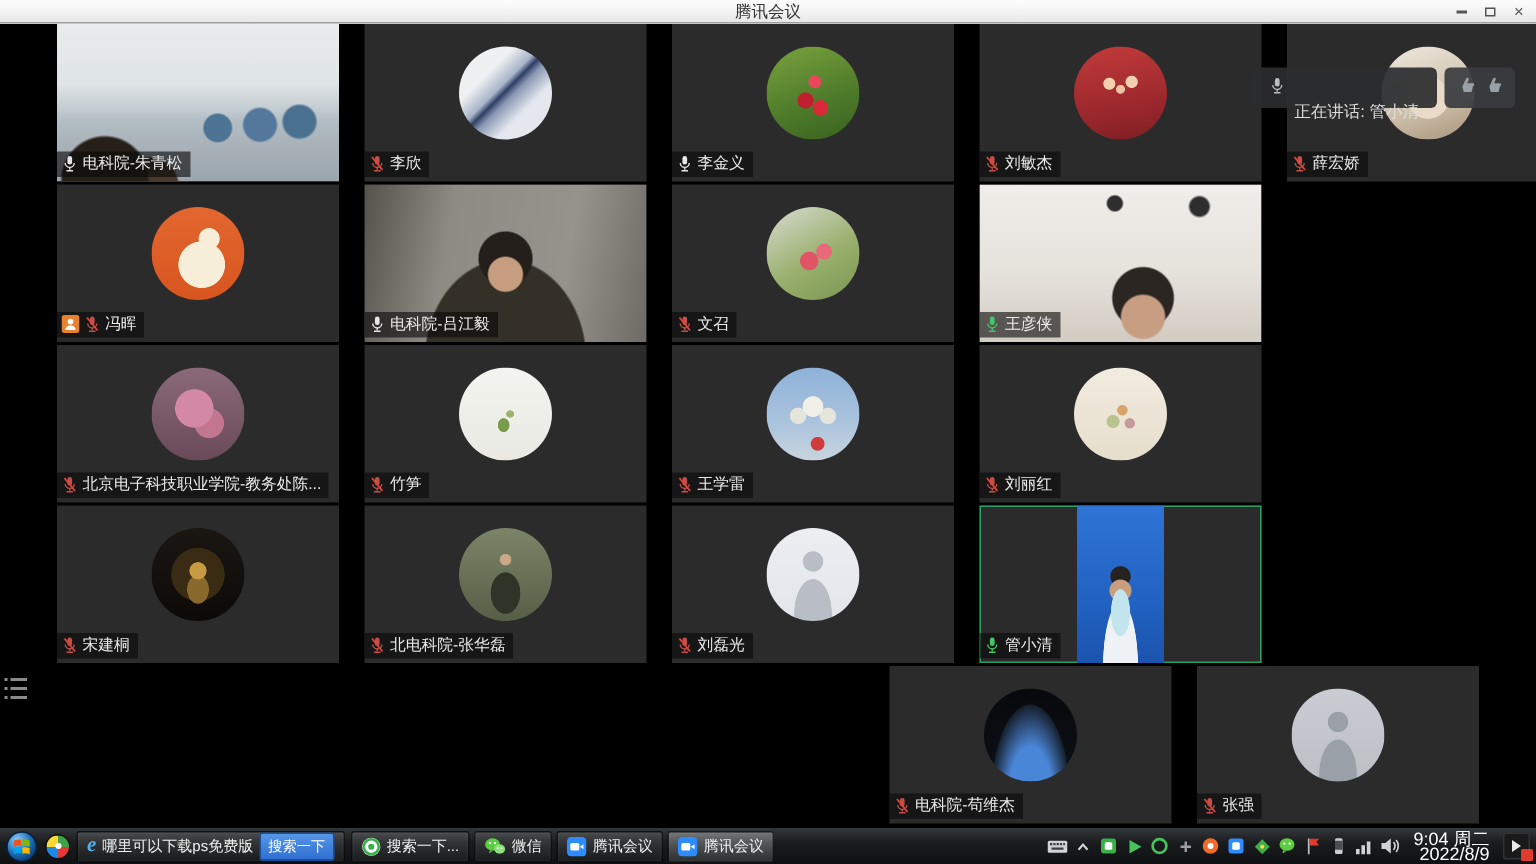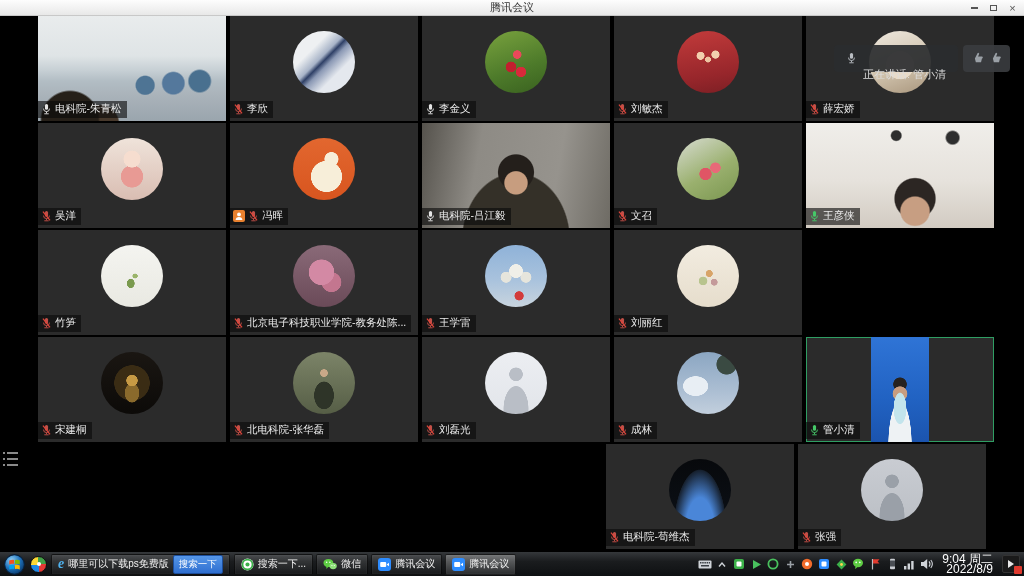--- a/index.html
+++ b/index.html
@@ -12,21 +12,21 @@
   .titlebar .title { font-size:11px; color:#333; }
   .win-controls { position:absolute; right:2px; top:0; height:16px; display:flex; align-items:center; }
   .win-btn { width:19px; height:14px; display:flex; align-items:center; justify-content:center; cursor:default; }
   .glyph-min { width:7px; height:2px; background:#555; }
   .glyph-max { width:7px; height:6px; border:1px solid #555; }
   .glyph-close { font-size:11px; color:#555; line-height:10px; }
 
   
   .main { position:relative; height:535px; background:#000; }
   .grid { position:absolute; left:38px; top:0; width:948px; display:flex; flex-direction:column; gap:2px; }
-  .grid-row { display:flex; gap:4px; }
+  .grid-row { display:flex; gap:17px; }
   .grid-row.centered { justify-content:flex-end; }
   .tile { position:relative; width:188px; height:105px; background:#2b2b2b; overflow:hidden; flex:0 0 auto; }
   .tile.active { outline:1px solid #2f9e63; outline-offset:-1px; }
   .feed { position:absolute; inset:0; }
   .feed.portrait { left:50%; width:58px; transform:translateX(-50%); }
   .avatar { width:62px; height:62px; border-radius:50%; margin:15px auto 0; }
   .name-label { position:absolute; left:0; bottom:3px; display:flex; align-items:center; gap:3px; background:rgba(10,10,10,.62); padding:1px 5px 2px 3px; max-width:186px; white-space:nowrap; overflow:hidden; }
   .name-label .nm { font-size:10.5px; color:#ececec; }
   .name-label svg { flex:0 0 auto; display:block; }
 
@@ -151,35 +151,20 @@
                   <line x1="4.2" y1="13.6" x2="9.8" y2="13.6" stroke="#c25048" stroke-width="1.2"></line>
                   <line x1="2.5" y1="2" x2="11.5" y2="13" stroke="#e0453a" stroke-width="1.6"></line>
                 </svg>
               </span>
               <span class="nm">薛宏娇</span>
             </div>
           </div>
         </div>
         <div class="grid-row">
           <div class="tile">
-            <div class="avatar" style="background: radial-gradient(circle at 50% 34%, rgb(246, 221, 207) 16%, rgba(0, 0, 0, 0) 17%), radial-gradient(circle at 50% 62%, rgb(232, 154, 148) 22%, rgba(0, 0, 0, 0) 23%), linear-gradient(rgb(239, 227, 218) 0%, rgb(217, 189, 178) 100%);"></div>
-            <div class="name-label">
-              <span style="display: flex;">
-                <svg width="11" height="12" viewBox="0 0 14 15">
-                  <rect x="5" y="1.2" width="4" height="7.2" rx="2" fill="#c25048"></rect>
-                  <path d="M3.2 7a3.8 3.8 0 0 0 7.6 0" fill="none" stroke="#c25048" stroke-width="1.2"></path>
-                  <line x1="7" y1="10.8" x2="7" y2="12.8" stroke="#c25048" stroke-width="1.2"></line>
-                  <line x1="4.2" y1="13.6" x2="9.8" y2="13.6" stroke="#c25048" stroke-width="1.2"></line>
-                  <line x1="2.5" y1="2" x2="11.5" y2="13" stroke="#e0453a" stroke-width="1.6"></line>
-                </svg>
-              </span>
-              <span class="nm">吴洋</span>
-            </div>
-          </div>
-          <div class="tile">
             <div class="avatar" style="background: radial-gradient(circle at 54% 62%, rgb(247, 238, 217) 30%, rgba(0, 0, 0, 0) 31%), radial-gradient(circle at 62% 34%, rgb(247, 238, 217) 12%, rgba(0, 0, 0, 0) 13%), linear-gradient(rgb(226, 103, 47) 0%, rgb(216, 85, 31) 100%);"></div>
             <div class="name-label">
               <span style="display: flex;">
                 <svg width="12" height="12" viewBox="0 0 12 12">
                   <rect width="12" height="12" rx="2" fill="#e8812f"></rect>
                   <circle cx="6" cy="4.4" r="1.9" fill="#fff"></circle>
                   <path d="M2.6 10c0-2 1.5-3 3.4-3s3.4 1 3.4 3z" fill="#fff"></path>
                 </svg>
               </span>
               <span style="display: flex;">
@@ -233,50 +218,50 @@
                   <line x1="7" y1="10.8" x2="7" y2="12.8" stroke="#45c868" stroke-width="1.2"></line>
                   <line x1="4.2" y1="13.6" x2="9.8" y2="13.6" stroke="#45c868" stroke-width="1.2"></line>
                 </svg>
               </span>
               <span class="nm">王彦侠</span>
             </div>
           </div>
         </div>
         <div class="grid-row">
           <div class="tile">
+            <div class="avatar" style="background: radial-gradient(circle at 46% 44%, rgb(211, 137, 164) 26%, rgba(0, 0, 0, 0) 27%), radial-gradient(circle at 62% 60%, rgb(195, 118, 143) 18%, rgba(0, 0, 0, 0) 19%), linear-gradient(rgb(138, 106, 120) 0%, rgb(106, 74, 88) 100%);"></div>
+            <div class="name-label">
+              <span style="display: flex;">
+                <svg width="11" height="12" viewBox="0 0 14 15">
+                  <rect x="5" y="1.2" width="4" height="7.2" rx="2" fill="#c25048"></rect>
+                  <path d="M3.2 7a3.8 3.8 0 0 0 7.6 0" fill="none" stroke="#c25048" stroke-width="1.2"></path>
+                  <line x1="7" y1="10.8" x2="7" y2="12.8" stroke="#c25048" stroke-width="1.2"></line>
+                  <line x1="4.2" y1="13.6" x2="9.8" y2="13.6" stroke="#c25048" stroke-width="1.2"></line>
+                  <line x1="2.5" y1="2" x2="11.5" y2="13" stroke="#e0453a" stroke-width="1.6"></line>
+                </svg>
+              </span>
+              <span class="nm">北京电子科技职业学院-教务处陈...</span>
+            </div>
+          </div>
+          <div class="tile">
             <div class="avatar" style="background: radial-gradient(at 48% 62%, rgb(122, 154, 78) 8%, rgba(0, 0, 0, 0) 9%), radial-gradient(at 55% 50%, rgb(154, 180, 106) 5%, rgba(0, 0, 0, 0) 6%), linear-gradient(rgb(244, 244, 240) 0%, rgb(233, 233, 226) 100%);"></div>
             <div class="name-label">
               <span style="display: flex;">
                 <svg width="11" height="12" viewBox="0 0 14 15">
                   <rect x="5" y="1.2" width="4" height="7.2" rx="2" fill="#c25048"></rect>
                   <path d="M3.2 7a3.8 3.8 0 0 0 7.6 0" fill="none" stroke="#c25048" stroke-width="1.2"></path>
                   <line x1="7" y1="10.8" x2="7" y2="12.8" stroke="#c25048" stroke-width="1.2"></line>
                   <line x1="4.2" y1="13.6" x2="9.8" y2="13.6" stroke="#c25048" stroke-width="1.2"></line>
                   <line x1="2.5" y1="2" x2="11.5" y2="13" stroke="#e0453a" stroke-width="1.6"></line>
                 </svg>
               </span>
               <span class="nm">竹笋</span>
             </div>
           </div>
           <div class="tile">
-            <div class="avatar" style="background: radial-gradient(circle at 46% 44%, rgb(211, 137, 164) 26%, rgba(0, 0, 0, 0) 27%), radial-gradient(circle at 62% 60%, rgb(195, 118, 143) 18%, rgba(0, 0, 0, 0) 19%), linear-gradient(rgb(138, 106, 120) 0%, rgb(106, 74, 88) 100%);"></div>
-            <div class="name-label">
-              <span style="display: flex;">
-                <svg width="11" height="12" viewBox="0 0 14 15">
-                  <rect x="5" y="1.2" width="4" height="7.2" rx="2" fill="#c25048"></rect>
-                  <path d="M3.2 7a3.8 3.8 0 0 0 7.6 0" fill="none" stroke="#c25048" stroke-width="1.2"></path>
-                  <line x1="7" y1="10.8" x2="7" y2="12.8" stroke="#c25048" stroke-width="1.2"></line>
-                  <line x1="4.2" y1="13.6" x2="9.8" y2="13.6" stroke="#c25048" stroke-width="1.2"></line>
-                  <line x1="2.5" y1="2" x2="11.5" y2="13" stroke="#e0453a" stroke-width="1.6"></line>
-                </svg>
-              </span>
-              <span class="nm">北京电子科技职业学院-教务处陈...</span>
-            </div>
-          </div>
-          <div class="tile">
             <div class="avatar" style="background: radial-gradient(circle at 50% 42%, rgb(240, 239, 232) 14%, rgba(0, 0, 0, 0) 15%), radial-gradient(circle at 34% 52%, rgb(230, 229, 220) 10%, rgba(0, 0, 0, 0) 11%), radial-gradient(circle at 66% 52%, rgb(230, 229, 220) 10%, rgba(0, 0, 0, 0) 11%), radial-gradient(circle at 55% 82%, rgb(210, 59, 59) 7%, rgba(0, 0, 0, 0) 8%), linear-gradient(rgb(143, 178, 216) 0%, rgb(168, 194, 221) 55%, rgb(200, 212, 222) 100%);"></div>
             <div class="name-label">
               <span style="display: flex;">
                 <svg width="11" height="12" viewBox="0 0 14 15">
                   <rect x="5" y="1.2" width="4" height="7.2" rx="2" fill="#c25048"></rect>
                   <path d="M3.2 7a3.8 3.8 0 0 0 7.6 0" fill="none" stroke="#c25048" stroke-width="1.2"></path>
                   <line x1="7" y1="10.8" x2="7" y2="12.8" stroke="#c25048" stroke-width="1.2"></line>
                   <line x1="4.2" y1="13.6" x2="9.8" y2="13.6" stroke="#c25048" stroke-width="1.2"></line>
                   <line x1="2.5" y1="2" x2="11.5" y2="13" stroke="#e0453a" stroke-width="1.6"></line>
                 </svg>
@@ -337,35 +322,20 @@
               <span style="display: flex;">
                 <svg width="11" height="12" viewBox="0 0 14 15">
                   <rect x="5" y="1.2" width="4" height="7.2" rx="2" fill="#c25048"></rect>
                   <path d="M3.2 7a3.8 3.8 0 0 0 7.6 0" fill="none" stroke="#c25048" stroke-width="1.2"></path>
                   <line x1="7" y1="10.8" x2="7" y2="12.8" stroke="#c25048" stroke-width="1.2"></line>
                   <line x1="4.2" y1="13.6" x2="9.8" y2="13.6" stroke="#c25048" stroke-width="1.2"></line>
                   <line x1="2.5" y1="2" x2="11.5" y2="13" stroke="#e0453a" stroke-width="1.6"></line>
                 </svg>
               </span>
               <span class="nm">刘磊光</span>
-            </div>
-          </div>
-          <div class="tile">
-            <div class="avatar" style="background: radial-gradient(at 80% 20%, rgb(58, 74, 66) 14%, rgba(0, 0, 0, 0) 15%), radial-gradient(at 30% 55%, rgb(232, 238, 244) 20%, rgba(0, 0, 0, 0) 21%), linear-gradient(rgb(139, 166, 194) 0%, rgb(170, 189, 210) 60%, rgb(194, 207, 221) 100%);"></div>
-            <div class="name-label">
-              <span style="display: flex;">
-                <svg width="11" height="12" viewBox="0 0 14 15">
-                  <rect x="5" y="1.2" width="4" height="7.2" rx="2" fill="#c25048"></rect>
-                  <path d="M3.2 7a3.8 3.8 0 0 0 7.6 0" fill="none" stroke="#c25048" stroke-width="1.2"></path>
-                  <line x1="7" y1="10.8" x2="7" y2="12.8" stroke="#c25048" stroke-width="1.2"></line>
-                  <line x1="4.2" y1="13.6" x2="9.8" y2="13.6" stroke="#c25048" stroke-width="1.2"></line>
-                  <line x1="2.5" y1="2" x2="11.5" y2="13" stroke="#e0453a" stroke-width="1.6"></line>
-                </svg>
-              </span>
-              <span class="nm">成林</span>
             </div>
           </div>
           <div class="tile active">
             <div class="feed portrait" style="background: radial-gradient(at 50% 68%, rgb(194, 228, 236) 15%, rgba(0, 0, 0, 0) 16%), radial-gradient(circle at 50% 54%, rgb(200, 157, 128) 11%, rgba(0, 0, 0, 0) 12%), radial-gradient(circle at 50% 45%, rgb(38, 34, 32) 10%, rgba(0, 0, 0, 0) 11%), radial-gradient(at 50% 103%, rgb(238, 242, 244) 28%, rgba(0, 0, 0, 0) 29%), linear-gradient(rgb(47, 116, 214) 0%, rgb(33, 98, 194) 60%, rgb(27, 84, 174) 100%);"></div>
             <div class="name-label">
               <span style="display: flex;">
                 <svg width="11" height="12" viewBox="0 0 14 15">
                   <rect x="5" y="1.2" width="4" height="7.2" rx="2" fill="#45c868"></rect>
                   <path d="M3.2 7a3.8 3.8 0 0 0 7.6 0" fill="none" stroke="#45c868" stroke-width="1.2"></path>
                   <line x1="7" y1="10.8" x2="7" y2="12.8" stroke="#45c868" stroke-width="1.2"></line>

